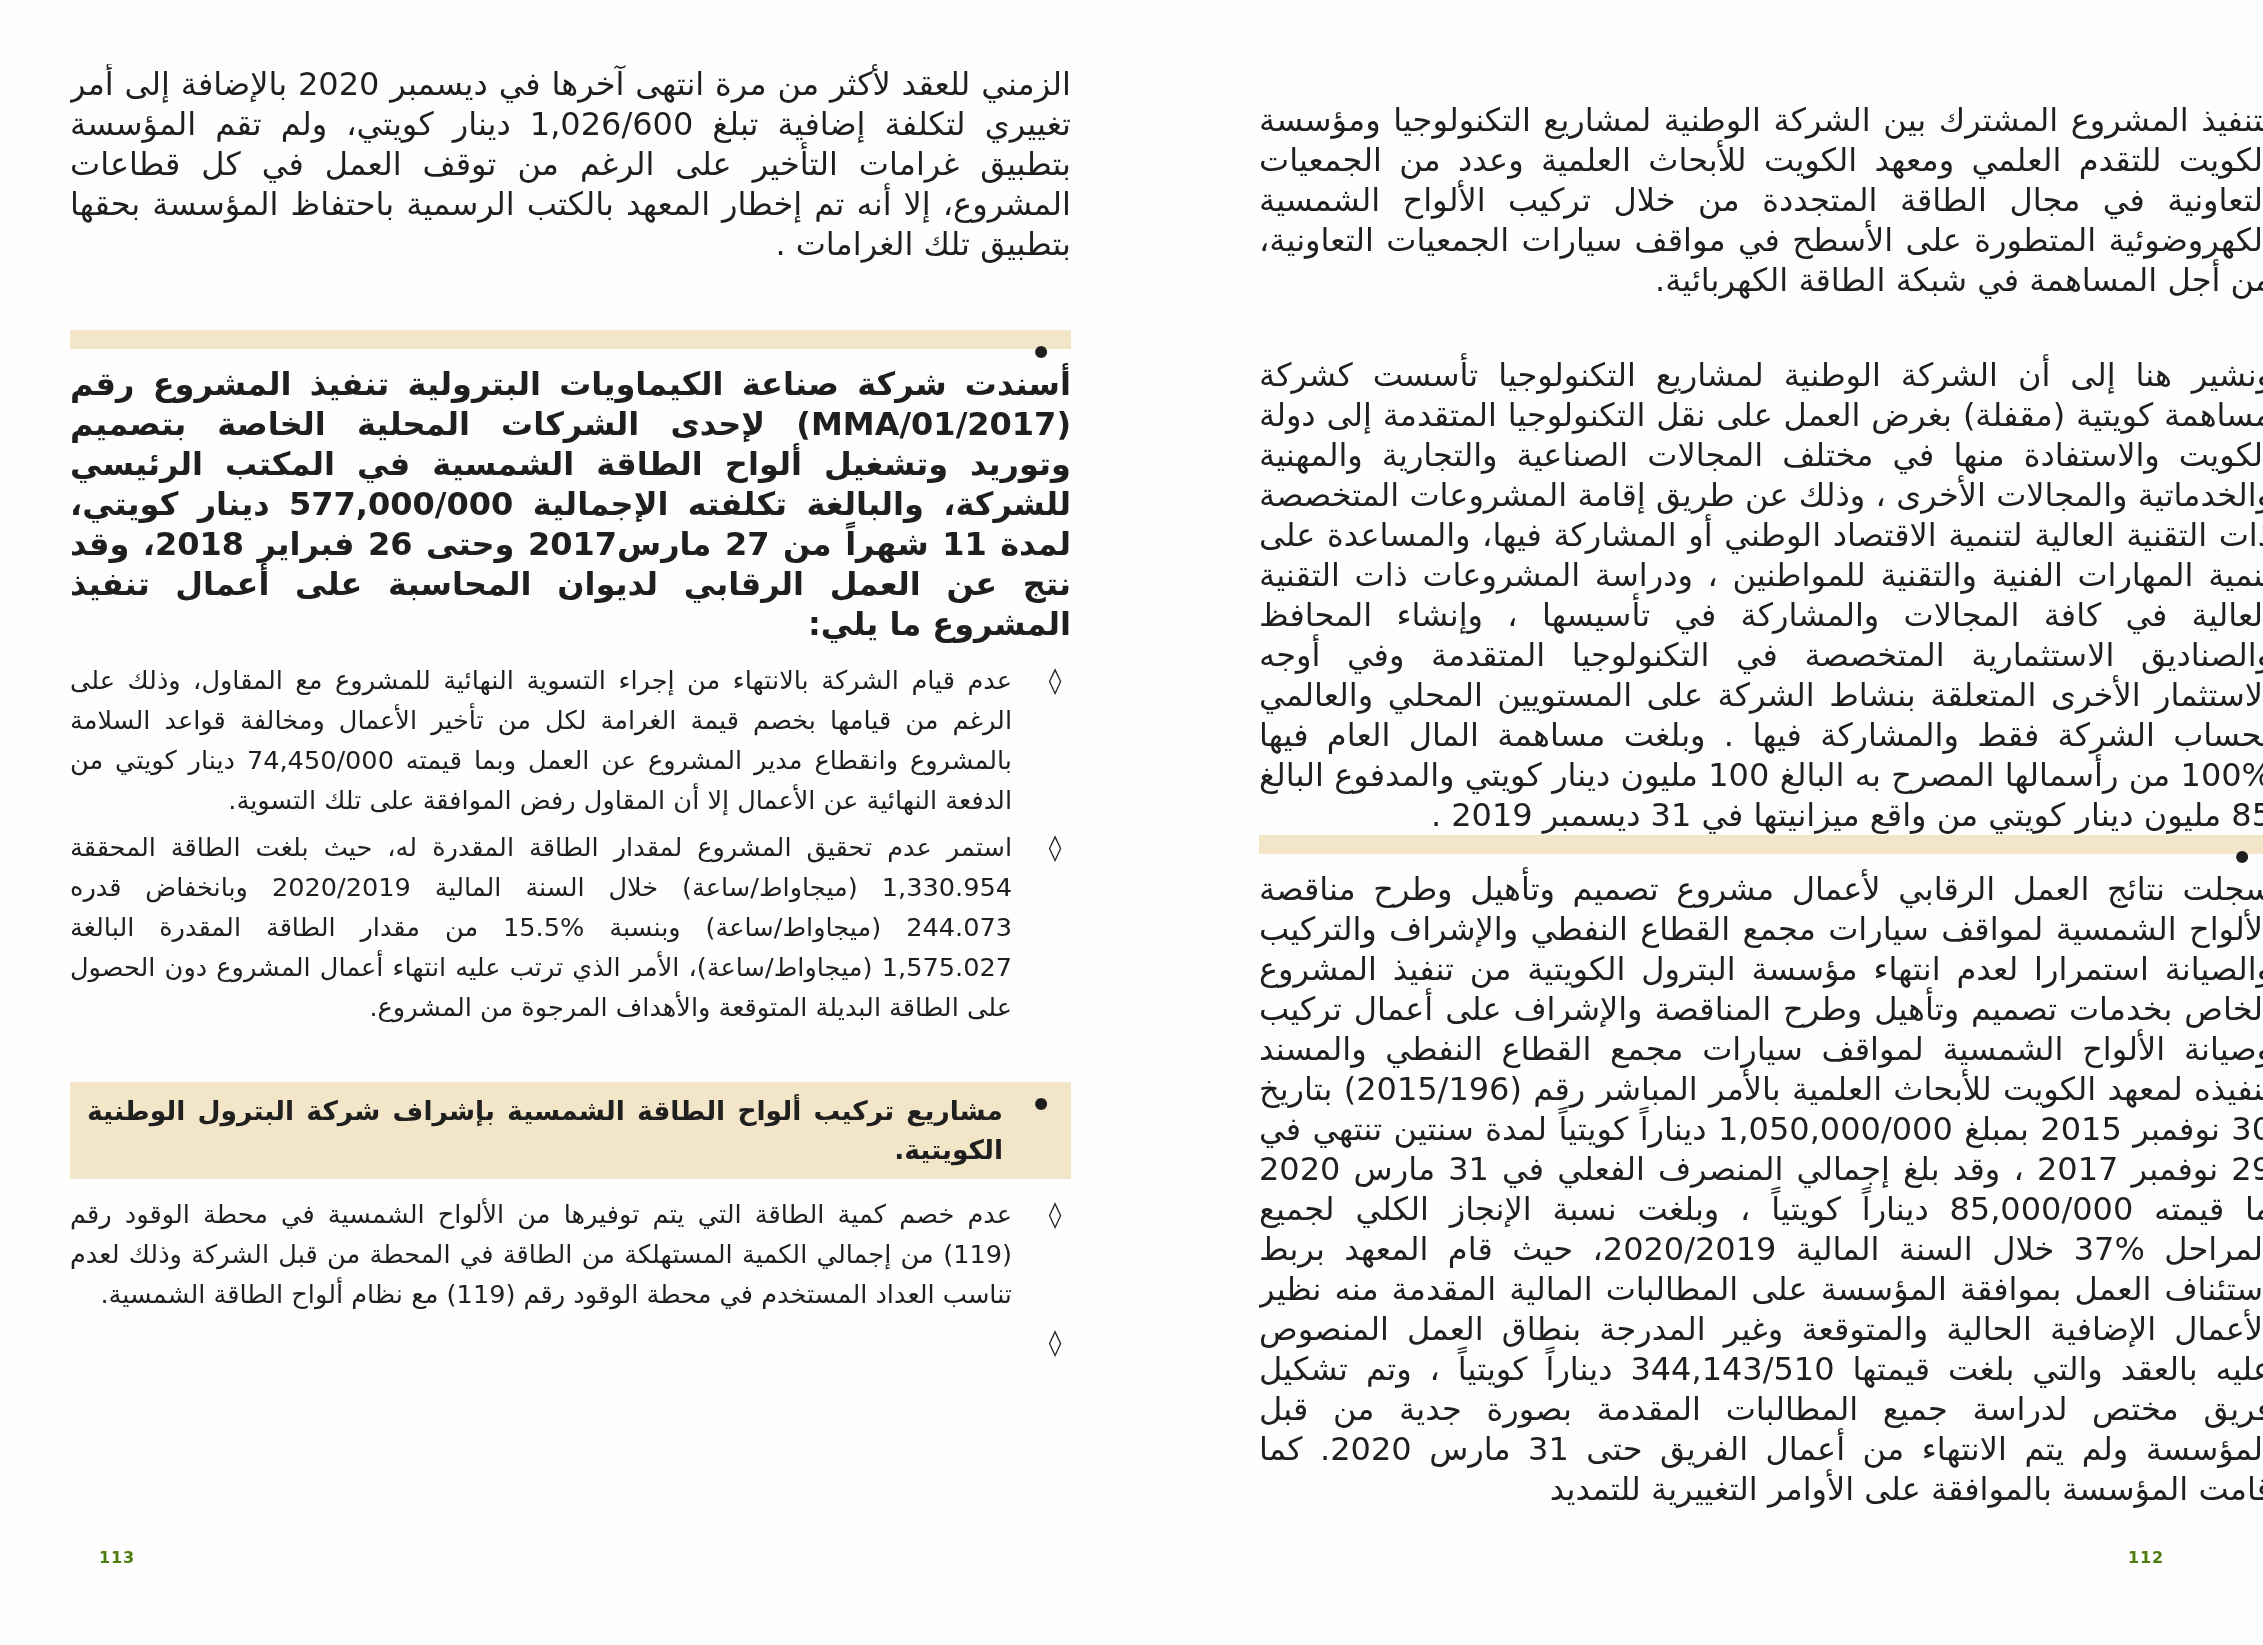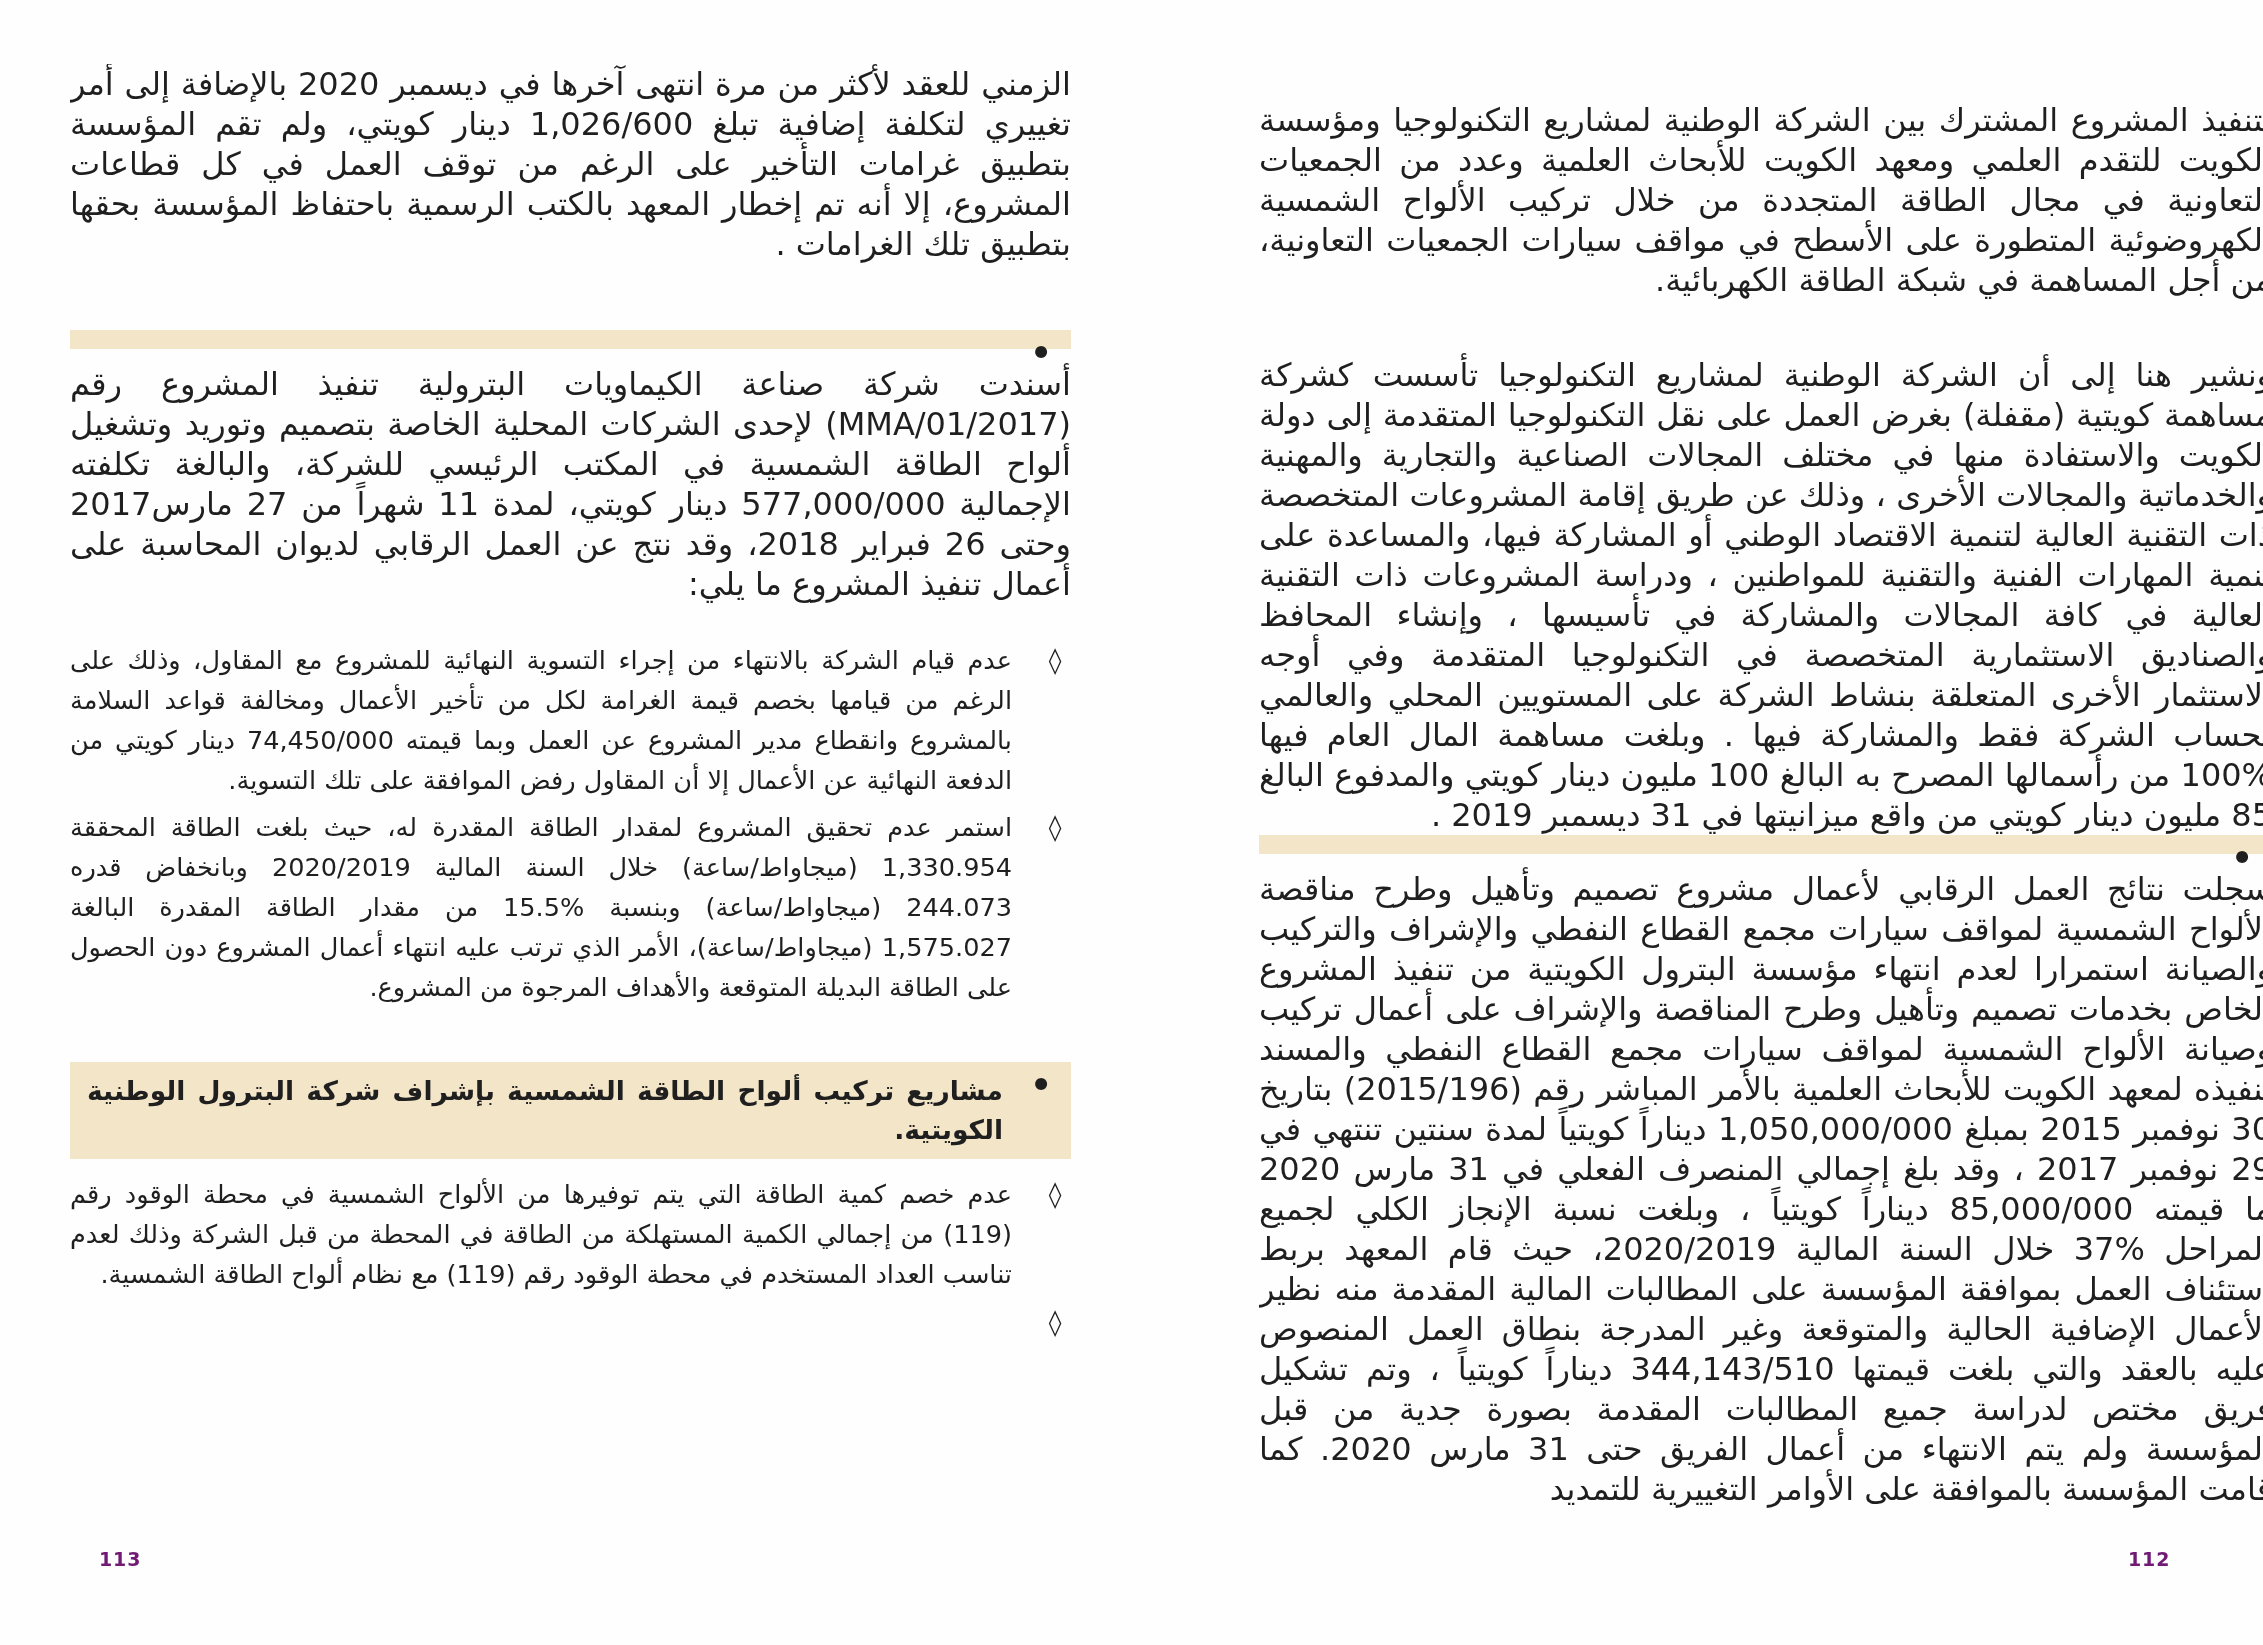--- a/index.html
+++ b/index.html
@@ -61,32 +61,32 @@
   .list-item .diamond {
     position: absolute;
     right: 9.5px;
     top: 0;
     font-size: 25.6px;
     line-height: 40px;
   }
 
   .mb-xl { margin-bottom: 66px; }
   .mb-lg { margin-bottom: 55px; }
-  .mb-md { margin-bottom: 36px; }
+  .mb-md { margin-bottom: 16px; font-weight: bold; }
   .mb-sm { margin-bottom: 15px; }
   .mb-xs { margin-bottom: 7.6px; }
   .mb-0  { margin-bottom: 0; }
 
   .page-number {
     position: absolute;
     top: 1548px;
-    font-size: 19px;
+    font-size: 16px;
     font-weight: bold;
     letter-spacing: 0.9px;
-    color: #701a75;
+    color: #4d7c0f;
   }
   .page-number-left  { left: 100px; }
   .page-number-right { left: 2129px; }
 </style>
 </head>
 <body>
 
 <div class="spread">
 
   <section class="page page-right">

